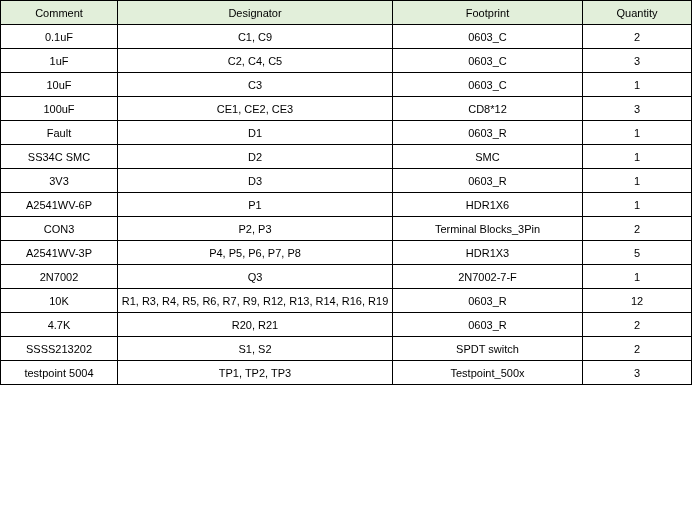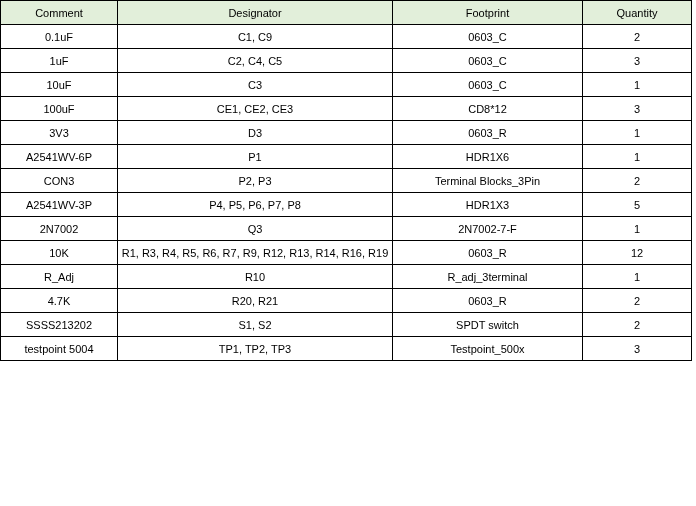--- a/index.html
+++ b/index.html
@@ -95,20 +95,32 @@
           <td>0603_C</td>
           <td>1</td>
         </tr>
         <tr>
           <td>100uF</td>
           <td>CE1, CE2, CE3</td>
           <td>CD8*12</td>
           <td>3</td>
         </tr>
         <tr>
+          <td>Fault</td>
+          <td>D1</td>
+          <td>0603_R</td>
+          <td>1</td>
+        </tr>
+        <tr>
+          <td>SS34C SMC</td>
+          <td>D2</td>
+          <td>SMC</td>
+          <td>1</td>
+        </tr>
+        <tr>
           <td>3V3</td>
           <td>D3</td>
           <td>0603_R</td>
           <td>1</td>
         </tr>
         <tr>
           <td>A2541WV-6P</td>
           <td>P1</td>
           <td>HDR1X6</td>
           <td>1</td>
@@ -131,26 +143,20 @@
           <td>2N7002-7-F</td>
           <td>1</td>
         </tr>
         <tr>
           <td>10K</td>
           <td>R1, R3, R4, R5, R6, R7, R9, R12, R13, R14, R16, R19</td>
           <td>0603_R</td>
           <td>12</td>
         </tr>
         <tr>
-          <td>R_Adj</td>
-          <td>R10</td>
-          <td>R_adj_3terminal</td>
-          <td>1</td>
-        </tr>
-        <tr>
           <td>4.7K</td>
           <td>R20, R21</td>
           <td>0603_R</td>
           <td>2</td>
         </tr>
         <tr>
           <td>SSSS213202</td>
           <td>S1, S2</td>
           <td>SPDT switch</td>
           <td>2</td>

